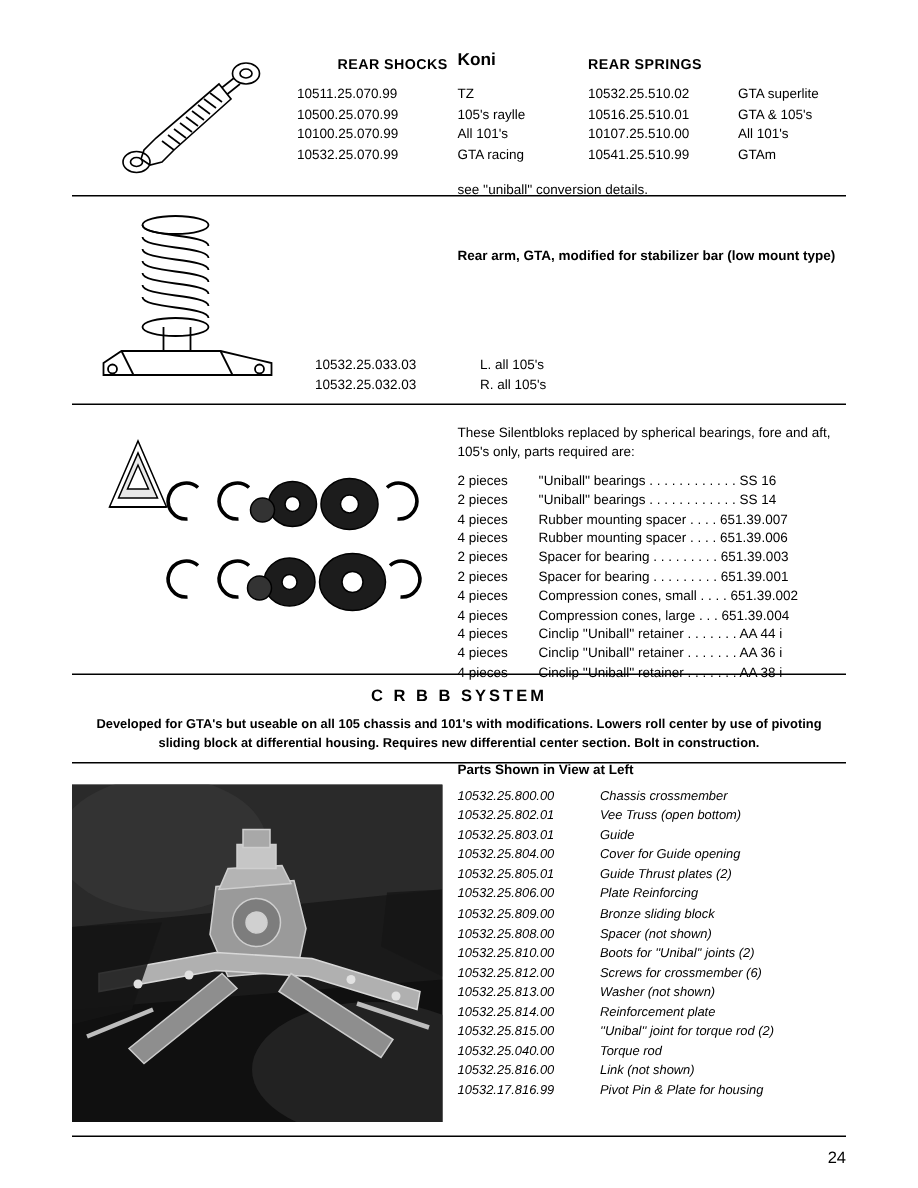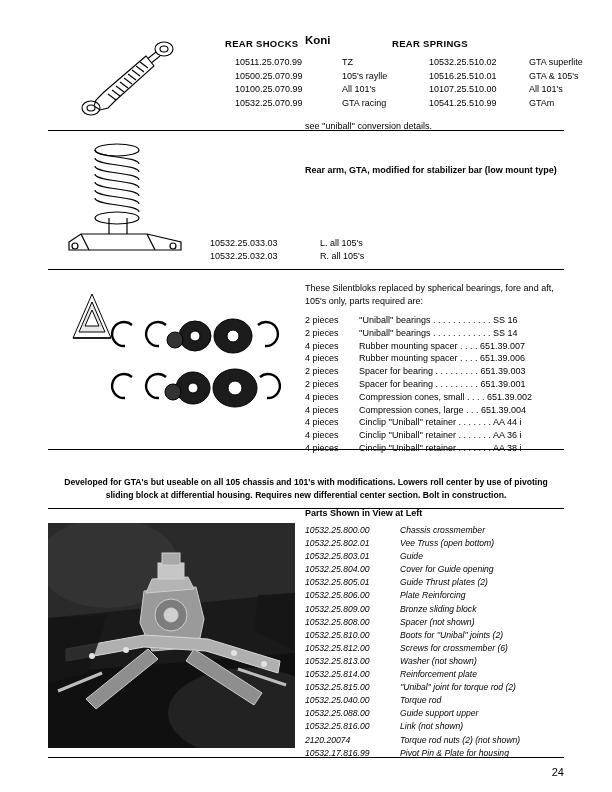--- a/index.html
+++ b/index.html
@@ -28,21 +28,21 @@
     left: 48px;
     width: 516px;
     height: 1px;
     background: #000;
   }
 
   
   #sec1 { position: absolute; left: 0; top: 14px; width: 612px; height: 112px; }
 
   .hdr { font-size: 9.5px; font-weight: bold; letter-spacing: .3px; }
-  .cell { font-size: 9px; margin-left: 37px; }
+  .cell { font-size: 9px; }
 
   .col-shocks-h { position: absolute; left: 198px; top: 24px; padding-left: 27px; }
   .col-koni-h   { position: absolute; left: 305px; top: 20px; font-size: 11.5px; font-weight: bold;}
   .col-spr-h    { position: absolute; left: 392px; top: 24px; }
 
   .col-shocks { position: absolute; left: 198px; top: 42px; line-height: 13.5px; }
   .col-koni   { position: absolute; left: 305px; top: 42px; line-height: 13.5px; }
   .col-spr    { position: absolute; left: 392px; top: 42px; line-height: 13.5px; }
   .col-spr2   { position: absolute; left: 492px; top: 42px; line-height: 13.5px; }
 
@@ -247,20 +247,21 @@
       <div><span class="qty">4 pieces</span><span class="dsc">Compression cones, large  . . .  651.39.004</span></div>
       <div><span class="qty">4 pieces</span><span class="dsc">Cinclip ''Uniball'' retainer . . . . . . .  AA  44  i</span></div>
       <div><span class="qty">4 pieces</span><span class="dsc">Cinclip ''Uniball'' retainer . . . . . . .  AA  36  i</span></div>
       <div><span class="qty">4 pieces</span><span class="dsc">Cinclip ''Uniball'' retainer . . . . . . .  AA  38  i</span></div>
     </div>
   </div>
 
   <div class="rule" style="top:449px"></div>
 
   <div id="sec4">
+    <div class="crbb-title">C R B B  SYSTEM</div>
     <div class="crbb-body">Developed for GTA's but useable on all 105 chassis and 101's with modifications.  Lowers roll center by use of pivoting sliding block at differential housing.  Requires new differential center section.  Bolt in construction.</div>
   </div>
 
   <div class="rule" style="top:508px"></div>
 
   <div id="sec5">
 
     <div class="photo">
       <svg width="247" height="225" viewBox="0 0 247 225">
         <rect x="0" y="0" width="247" height="225" fill="#1a1a1a"></rect>
@@ -313,23 +314,21 @@
       <div><span class="num">10532.25.805.01</span><span>Guide Thrust plates  (2)</span></div>
       <div><span class="num">10532.25.806.00</span><span>Plate Reinforcing</span></div>
       <div><span class="num">10532.25.809.00</span><span>Bronze sliding block</span></div>
       <div><span class="num">10532.25.808.00</span><span>Spacer  (not shown)</span></div>
       <div><span class="num">10532.25.810.00</span><span>Boots for ''Unibal'' joints  (2)</span></div>
       <div><span class="num">10532.25.812.00</span><span>Screws for crossmember  (6)</span></div>
       <div><span class="num">10532.25.813.00</span><span>Washer  (not shown)</span></div>
       <div><span class="num">10532.25.814.00</span><span>Reinforcement plate</span></div>
       <div><span class="num">10532.25.815.00</span><span>''Unibal'' joint for torque rod  (2)</span></div>
       <div><span class="num">10532.25.040.00</span><span>Torque rod</span></div>
-      <div><span class="num">10532.25.088.00</span><span>Guide support upper</span></div>
       <div><span class="num">10532.25.816.00</span><span>Link  (not shown)</span></div>
-      <div><span class="num">2120.20074</span><span>Torque rod nuts  (2)  (not shown)</span></div>
       <div><span class="num">10532.17.816.99</span><span>Pivot Pin &amp; Plate for housing</span></div>
     </div>
   </div>
 
   <div class="rule" style="top:757px"></div>
 
   <div class="page-num">24</div>
 </div>
 
 </body></html>

